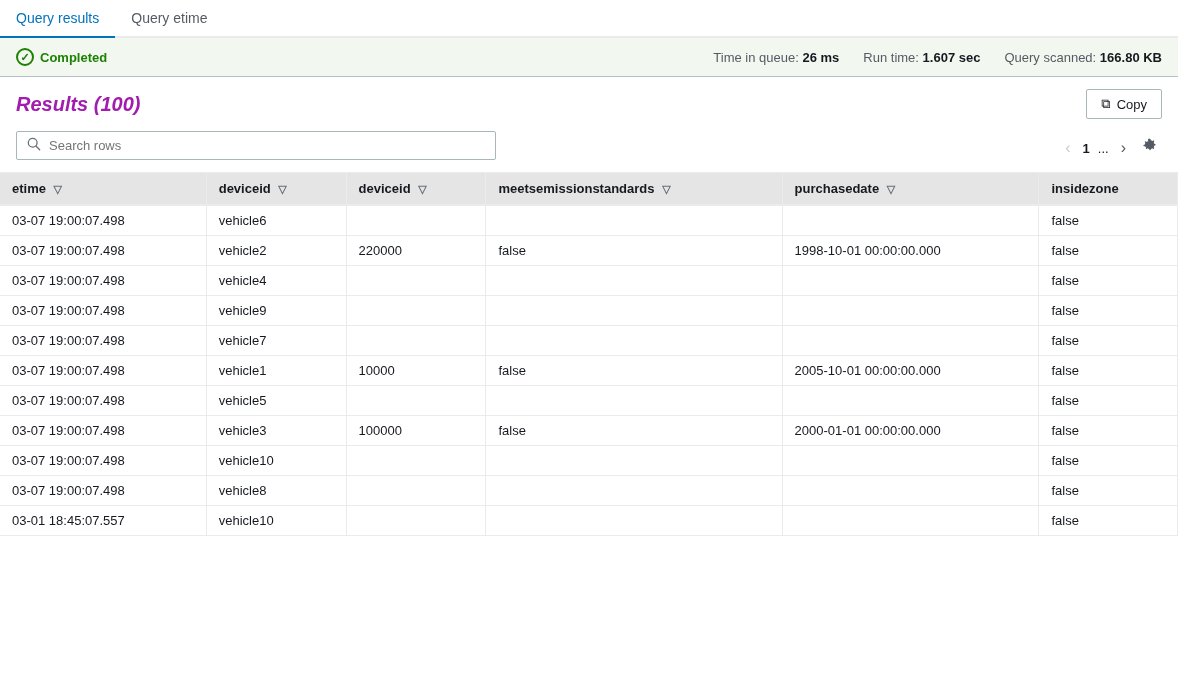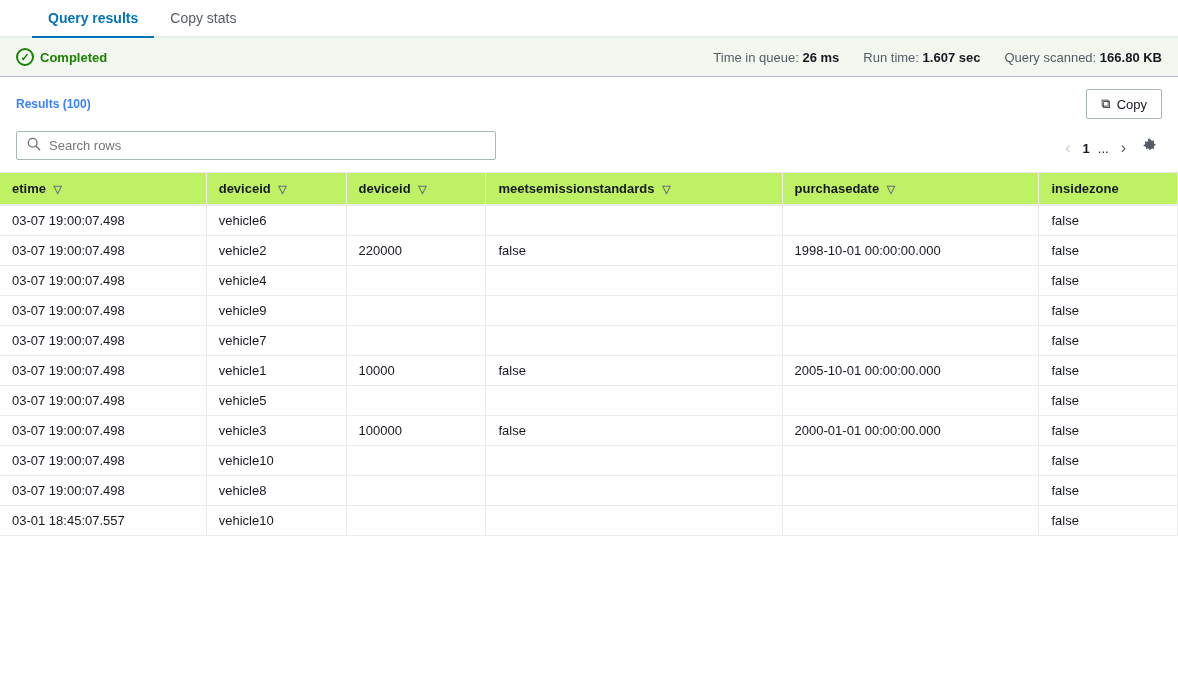--- a/index.html
+++ b/index.html
@@ -16,22 +16,21 @@
       cursor: pointer;
       font-size: 14px;
       color: #545b64;
       border-bottom: 2px solid transparent;
       margin-bottom: -2px;
       white-space: nowrap;
     }
     .tab.active {
       color: #0073bb;
       border-bottom: 2px solid #0073bb;
-      font-weight: 700;
-      margin-left: 32px;
+      font-weight: 400;
     }
 
     
     .status-bar {
       display: flex;
       align-items: center;
       padding: 10px 16px;
       background: #f2f8f0;
       border-bottom: 1px solid #b6bec9;
       gap: 24px;
@@ -68,23 +67,24 @@
     }
 
     
     .toolbar {
       display: flex;
       align-items: center;
       padding: 12px 16px;
       gap: 12px;
     }
     .results-title {
-      font-size: 12px;
+      font-size: 20px;
       font-weight: 700;
-      color: #3b82f6;
+      color: #a21caf;
+      font-style: italic;
     }
     .toolbar-right {
       margin-left: auto;
       display: flex;
       gap: 8px;
     }
     .btn {
       padding: 6px 14px;
       border: 1px solid #aab7b8;
       border-radius: 2px;
@@ -155,21 +155,21 @@
     .table-container {
       overflow-x: auto;
       border-top: 1px solid #e9ebed;
     }
     table {
       width: 100%;
       border-collapse: collapse;
       min-width: 900px;
     }
     thead tr {
-      background: #bef264;
+      background: #e5e5e5;
     }
     th {
       padding: 8px 12px;
       text-align: left;
       font-size: 13px;
       font-weight: 600;
       color: #16191f;
       border-right: 1px solid #e9ebed;
       border-bottom: 2px solid #e9ebed;
       white-space: nowrap;
@@ -187,21 +187,21 @@
       font-size: 13px;
       color: #16191f;
       background: #fff;
     }
   </style>
 </head>
 <body>
 
 <div class="tabs-bar">
   <div class="tab active">Query results</div>
-  <div class="tab">Copy stats</div>
+  <div class="tab">Query etime</div>
 </div>
 
 <div class="status-bar">
   <div class="status-completed">
     <div class="status-check">✓</div>
     <span>Completed</span>
   </div>
   <div class="status-stats">
     <span class="stat-item">
       <span>Time in queue:</span>

